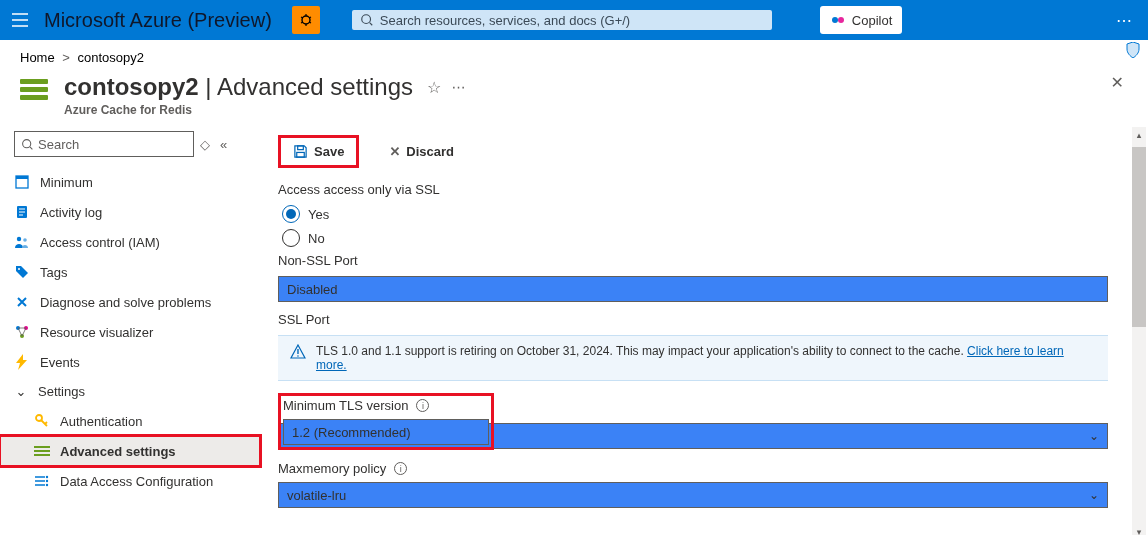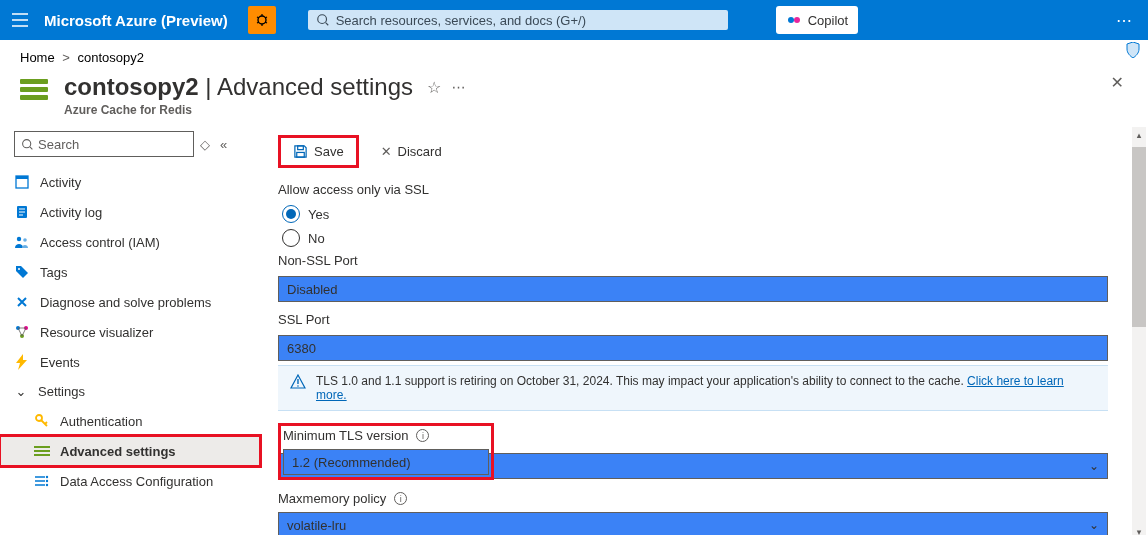--- a/index.html
+++ b/index.html
@@ -1,21 +1,21 @@
 <!DOCTYPE html>
 <html><head>
   <meta charset="utf-8">
   <style>
     * { box-sizing: border-box; margin: 0; padding: 0; font-family: "Segoe UI", Arial, sans-serif; }
     body { width: 1148px; height: 535px; overflow: hidden; background: #fff; font-size: 13px; color: #323130; }
 
     
     .topbar { height: 40px; background: #0078d4; display: flex; align-items: center; padding: 0 8px; gap: 12px; }
     .hamburger { color: #fff; width: 24px; height: 24px; display:flex; align-items:center; justify-content:center; cursor:pointer; }
-    .brand { color: #ffffff; font-weight: 700; font-size: 15px; }
+    .brand { color: #0f172a; font-weight: 400; font-size: 20px; }
     .bug-badge { width: 28px; height: 28px; background: #ff8c00; display:flex; align-items:center; justify-content:center; color:#000; border-radius:2px; margin-left:8px; }
     .search-global { flex: 0 0 420px; height: 20px; background: #cfe5f7; border-radius: 2px; display:flex; align-items:center; padding:0 8px; color:#3b4a57; margin-left: 20px; }
     .search-global svg { margin-right:6px; }
     .copilot-btn { height: 28px; background:#fff; border-radius:3px; padding:0 10px; display:flex; align-items:center; gap:6px; color:#323130; font-size:13px; margin-left: 36px; cursor:pointer; }
     .topbar-spacer { flex:1; }
     .top-ellipsis { color:#fff; font-size:16px; padding:0 8px; cursor:pointer; }
 
     
     .breadcrumb { padding: 10px 20px 4px 20px; font-size:13px; }
     .breadcrumb a { color:#000000; text-decoration:none; }
@@ -45,21 +45,21 @@
     .nav-item { display:flex; align-items:center; gap:10px; padding: 7px 14px; font-size:13px; cursor:pointer; }
     .nav-item.sub { padding-left: 34px; }
     .nav-item.active { background:#edebe9; }
     .nav-icon { width:16px; height:16px; display:flex; align-items:center; justify-content:center; }
     .chev { width:14px; text-align:center; color:#323130; }
 
     .highlight-red { outline: 3px solid #e81123; outline-offset:-1px; }
 
     
     .content { flex:1; padding: 8px 18px 0 18px; position:relative; overflow:hidden; }
-    .toolbar { display:flex; align-items:center; gap:12px; margin-bottom:14px; }
+    .toolbar { display:flex; align-items:center; gap:20px; margin-bottom:14px;font-weight:bold; }
     .tbtn { display:flex; align-items:center; gap:6px; padding:4px 10px; font-size:13px; cursor:pointer; }
     .tbtn svg { color:#0067b8; }
 
     .section-label { font-size:13px; margin: 6px 0 8px 0; color:#323130; }
     .radio-row { display:flex; align-items:center; gap:8px; margin: 6px 0 6px 4px; }
     .radio-outer { width:18px; height:18px; border:1px solid #323130; border-radius:50%; display:flex; align-items:center; justify-content:center; }
     .radio-outer.sel { border-color:#0067b8; }
     .radio-inner { width:10px; height:10px; border-radius:50%; background:#0067b8; }
 
     .text-input, .select-input { width: 830px; height:26px; border:1px solid #605e5c; padding:0 8px; font-size:13px; display:flex; align-items:center; justify-content:space-between; background:#3b82f6; }
@@ -158,21 +158,21 @@
       <span class="collapse-icon">«</span>
     </div>
 
     <div class="nav-item">
       <span class="nav-icon">
           <svg width="14" height="14" viewBox="0 0 14 14">
             <rect x="1" y="1" width="12" height="12" fill="none" stroke="#0078d4" stroke-width="1.3"></rect>
             <rect x="1" y="1" width="12" height="3" fill="#0078d4"></rect>
           </svg>
         </span>
-      <span>Activity</span>
+      <span>Minimum</span>
     </div>
     <div class="nav-item">
       <span class="nav-icon">
           <svg width="14" height="14" viewBox="0 0 14 14">
             <rect x="2" y="1" width="10" height="12" fill="#0078d4" rx="1"></rect>
             <path d="M4 4h6M4 7h6M4 10h4" stroke="#fff" stroke-width="1"></path>
           </svg>
         </span>
       <span>Activity log</span>
     </div>
@@ -272,43 +272,40 @@
           <span>Save</span>
         </span>
       </span>
       <span class="tbtn">
         <span class="label-close-x">✕</span>
         <span>Discard</span>
       </span>
     </div>
 
     
-    <div class="section-label">Allow access only via SSL</div>
+    <div class="section-label">Access access only via SSL</div>
     <div class="radio-row">
       <div class="radio-outer sel">
           <div class="radio-inner"></div>
         </div>
       <span>Yes</span>
     </div>
     <div class="radio-row">
       <div class="radio-outer"></div>
       <span>No</span>
     </div>
 
     
     <div class="section-label">Non-SSL Port</div>
     <div class="text-input">
       <span>Disabled</span>
     </div>
 
     
     <div class="section-label" style="margin-top:10px;">SSL Port</div>
-    <div class="text-input">
-      <span>6380</span>
-    </div>
 
     
     <div class="info-banner">
       <svg width="16" height="16" viewBox="0 0 16 16">
           <path d="M8 1l7 13H1z" fill="none" stroke="#0067b8" stroke-width="1.2"></path>
           <path d="M8 5v5" stroke="#0067b8" stroke-width="1.4"></path>
           <circle cx="8" cy="12" r="0.8" fill="#0067b8"></circle>
         </svg>
       <div>
         <span>TLS 1.0 and 1.1 support is retiring on October 31, 2024. This may impact your application's ability to connect to the cache. </span><a href="#">Click here to learn more.</a>

